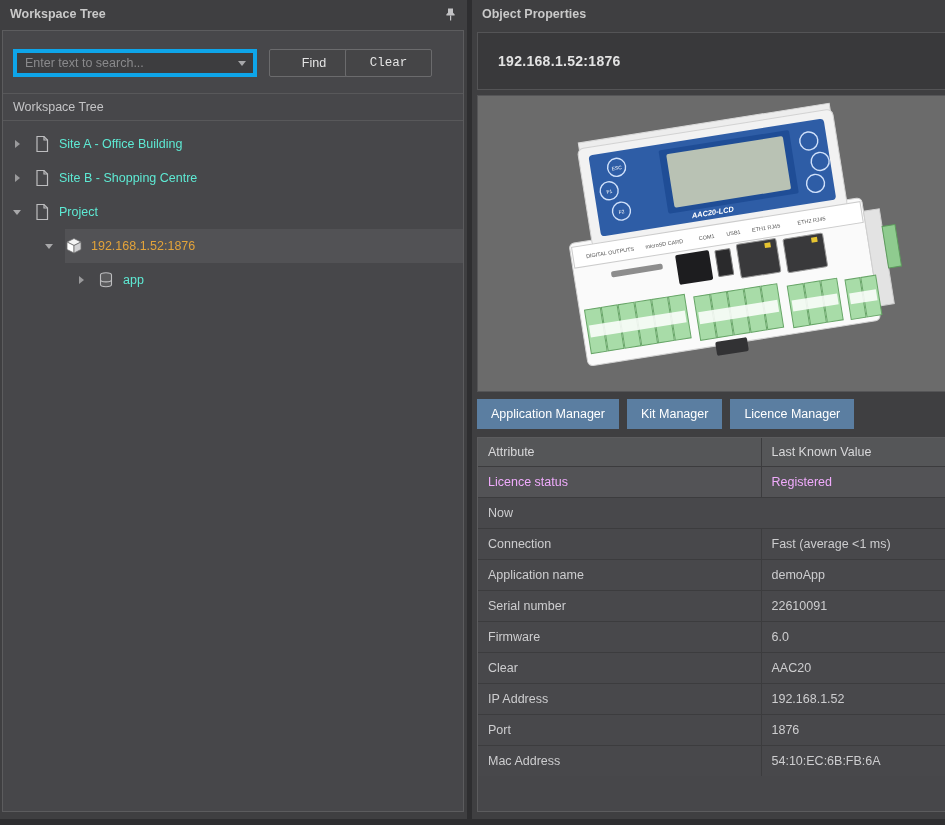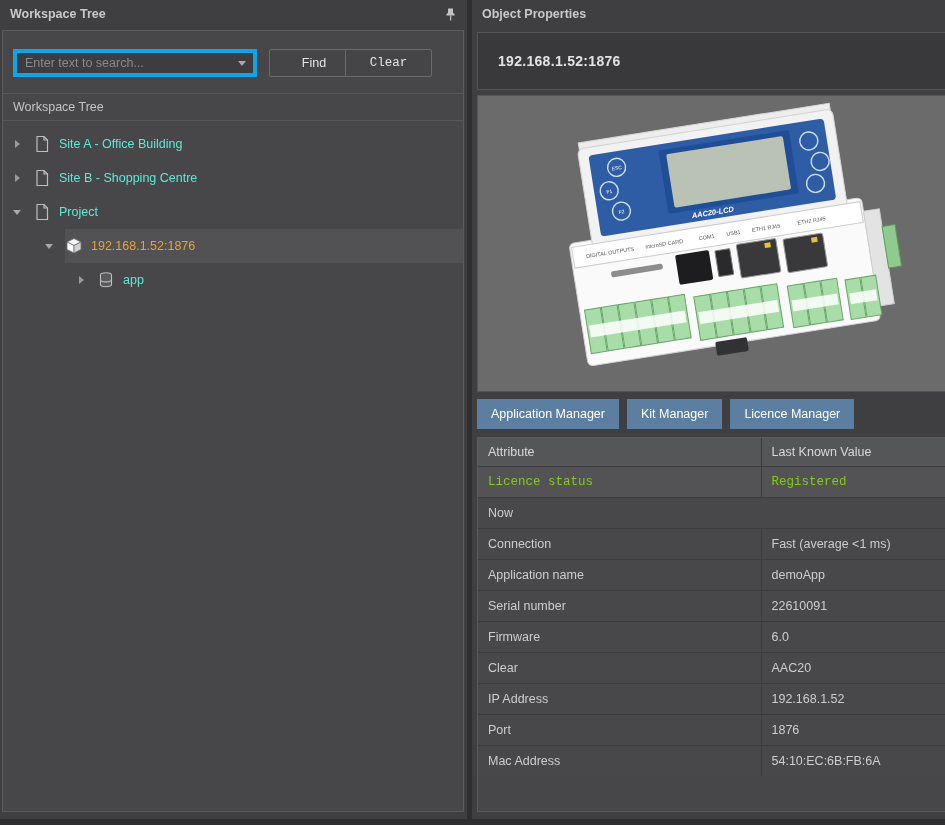--- a/index.html
+++ b/index.html
@@ -88,21 +88,21 @@
     position:absolute; top:437px; left:5px; right:5px; bottom:7px;
     background:#47474a; border:1px solid #5c5c5e; overflow:hidden;
   }
   .prow { display:flex; height:31px; align-items:stretch; border-top:1px solid #3c3c3e; background:#48484b; }
   .prow.header { height:28px; border-top:none; background:#555658; }
   .prow.hilite { background:#535356; }
   .pcell { display:flex; align-items:center; padding-left:10px; color:#cdcdcf; overflow:hidden; white-space:nowrap; }
   .pcell.c1 { width:52.7%; border-right:1px solid #3c3c3e; }
   .pcell.c2 { flex:1; }
   .prow.header .pcell { color:#d8d8da; }
-  .prow.hilite .pcell { color:#84cc16;font-family:Liberation Mono, monospace; }
+  .prow.hilite .pcell { color:#f0abfc; }
 
   svg { display:block; }
 </style>
 </head>
 <body>
 
 <div class="panel" id="left-panel">
   <div class="titlebar">
     <span class="title">Workspace Tree</span>
     <span class="spacer"></span>

